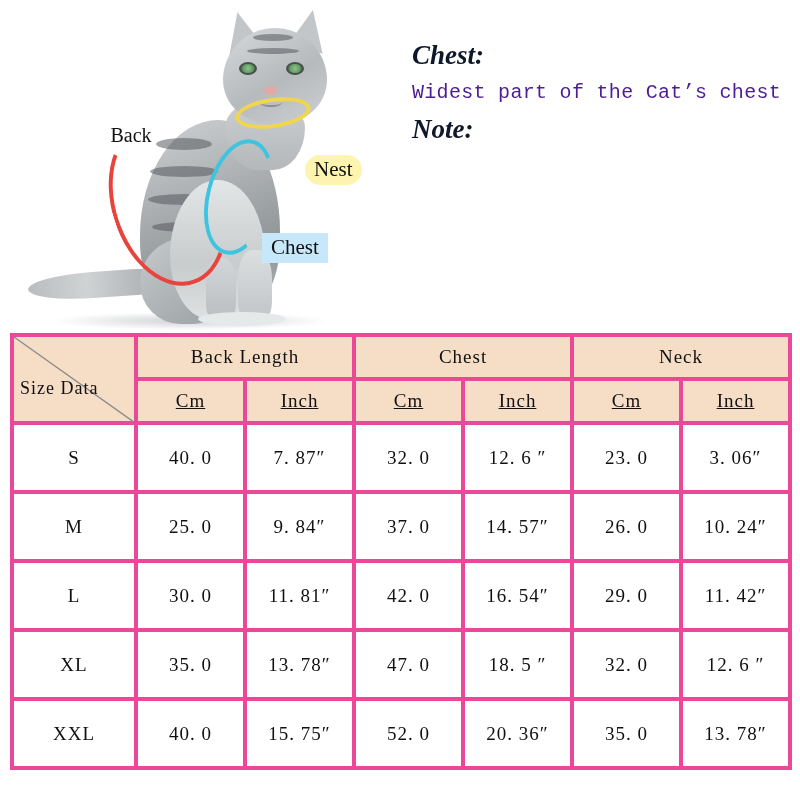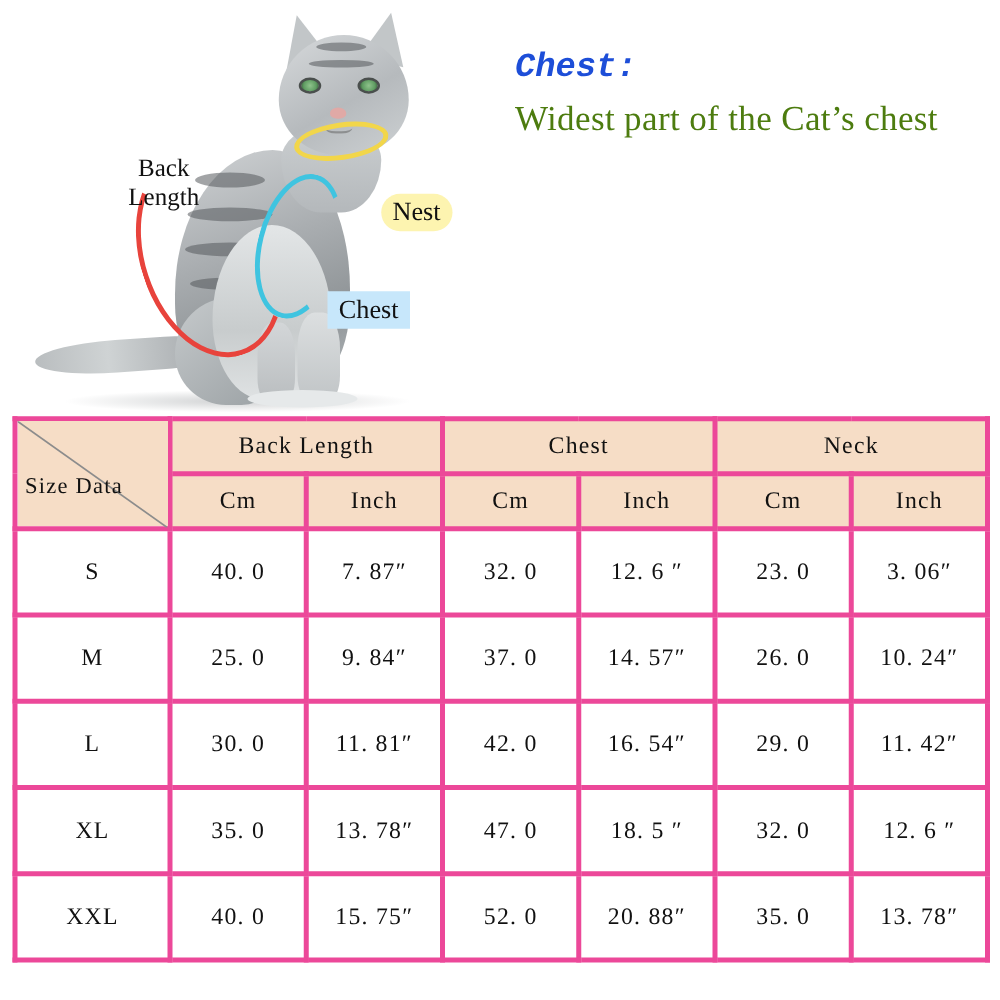--- a/index.html
+++ b/index.html
@@ -175,31 +175,31 @@
   #label-nest { left: 305px; top: 155px; background: #fdf4b0; border-radius: 15px; }
   #label-chest { left: 262px; top: 233px; background: #c7e7fb; }
 
   
   #text-col {
     position: absolute;
     left: 412px; top: 40px;
     width: 378px;
   }
   .head-term {
-    font-family: Liberation Mono, monospace;
+    font-family: Liberation Serif, serif;
     font-weight: bold;
     font-style: italic;
     font-size: 27px;
-    color: #1d4ed8;
+    color: #0f172a;
     margin: 0 0 10px 0;
   }
   .body-line {
-    font-family: Liberation Serif, serif;
-    font-size: 28px;
-    color: #4d7c0f;
+    font-family: Liberation Mono, monospace;
+    font-size: 20px;
+    color: #4c1d95;
     margin: 0 0 6px 0;
     letter-spacing: .3px;
   }
   #note-head { margin-top: 10px; }
 
   
   #size-table {
     position: absolute;
     left: 10px; top: 333px;
     width: 780px;
@@ -210,21 +210,21 @@
     border: 4px solid #ec4899;
     text-align: center;
     vertical-align: middle;
     font-family: "Liberation Serif", serif;
     font-size: 19px;
     color: #111111;
     font-weight: normal;
     letter-spacing: 1px;
   }
   .hdr { background: #f6ddc6; height: 44px; }
-  .hdr-sub { background: #f6ddc6; height: 44px; }
+  .hdr-sub { background: #f6ddc6; height: 44px; text-decoration: underline; }
   .corner {
     background: #f6ddc6;
     position: relative;
     height: 88px;
     padding: 0;
   }
   .corner .diag {
     position: absolute; left: 0; top: 0; right: 0; bottom: 0;
   }
   .corner .corner-label {
@@ -274,28 +274,28 @@
       <div class="cat-shape" id="cat-nose"></div>
       <div class="cat-shape" id="cat-mouth"></div>
 
       <div id="back-arc"></div>
       <div id="chest-loop"></div>
       <div id="nest-loop"></div>
     </div>
 
     <div class="label-plain" id="label-back">
       <div>Back</div>
-      <div>Length</div>
     </div>
     <div class="label-chip" id="label-nest">Nest</div>
     <div class="label-chip" id="label-chest">Chest</div>
 
     <div id="text-col">
       <div class="head-term">Chest:</div>
       <div class="body-line">Widest part of the  Cat’s chest</div>
+      <div class="head-term" id="note-head">Note:</div>
     </div>
   </div>
 
   <table id="size-table">
     <colgroup>
       <col class="c-size">
       <col class="c-n">
         <col class="c-n">
       <col class="c-n">
         <col class="c-n">
@@ -358,20 +358,20 @@
         <td class="row-cell">47. 0</td>
         <td class="row-cell">18. 5 ″</td>
         <td class="row-cell">32. 0</td>
         <td class="row-cell">12. 6 ″</td>
       </tr>
       <tr>
         <td class="row-cell">XXL</td>
         <td class="row-cell">40. 0</td>
         <td class="row-cell">15. 75″</td>
         <td class="row-cell">52. 0</td>
-        <td class="row-cell">20. 88″</td>
+        <td class="row-cell">20. 36″</td>
         <td class="row-cell">35. 0</td>
         <td class="row-cell">13. 78″</td>
       </tr>
     </tbody>
   </table>
 
 </div>
 
 </body></html>

